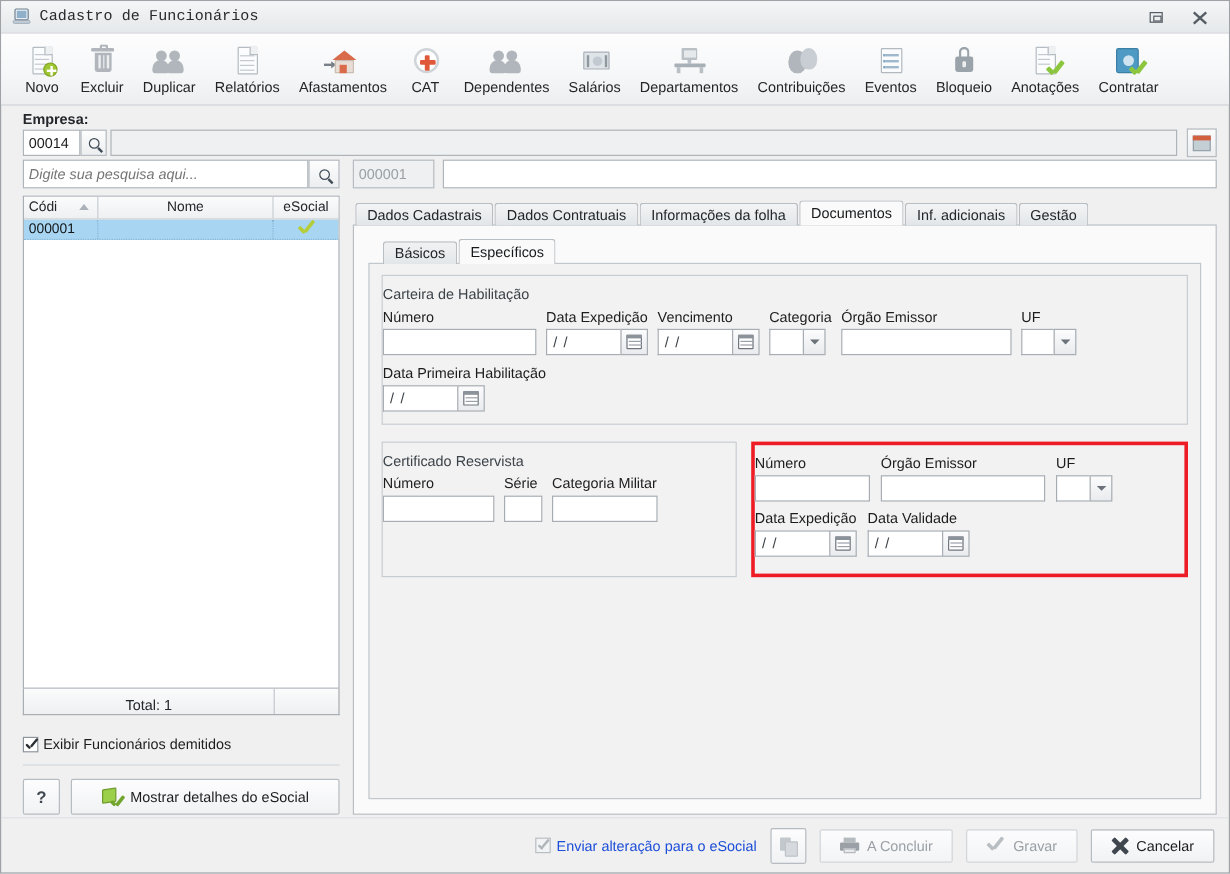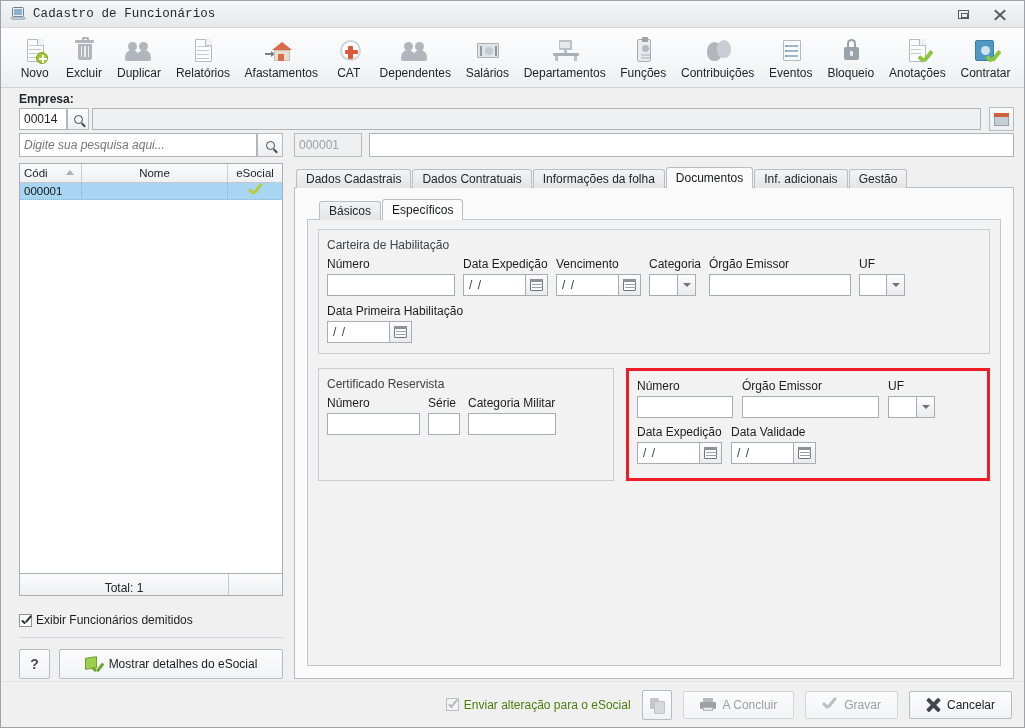--- a/index.html
+++ b/index.html
@@ -183,21 +183,21 @@
   .total-bar .t2 { width:54px; border-left:1px solid #c3c8cd; height:100%; }
 
   .chk-row { margin-top:16px; display:flex; align-items:center; gap:4px; height:16px; }
   .cbox { width:13px; height:13px; background:#fff; border:1px solid #8d949b; position:relative; flex:0 0 13px; }
   .cbox.checked:before, .cbox.checked:after { content:""; position:absolute; background:#2b2f33; border-radius:1px; }
   .cbox.checked:before { left:1px; top:6px; width:5px; height:2px; transform:rotate(45deg); }
   .cbox.checked:after  { left:3.5px; top:3px; width:9px; height:2px; transform:rotate(-50deg); }
   .cbox.disabled { background:#f2f3f4; border-color:#b9bec3; }
   .cbox.disabled:before, .cbox.disabled:after { background:#b0b5ba; }
   .chk-row .ctext { font-size:12px; color:#1d1d1d; }
-  .chk-row.dim .ctext { color:#4d7c0f; }
+  .chk-row.dim .ctext { color:#1d4ed8; }
 
   .hr { margin-top:9px; height:1px; background:#d5d9dd; }
 
   .footer-left { margin-top:11px; display:flex; align-items:center; gap:9px; }
   .btn { background:linear-gradient(to bottom,#fdfdfe,#f1f2f4); border:1px solid #b6bcc2; border-radius:2px;
          display:flex; align-items:center; justify-content:center; gap:7px; font-size:12px; color:#1d1d1d;
          cursor:default; font-family:"Liberation Sans", sans-serif; }
   .btn.help { width:31px; height:30px; font-size:14px; font-weight:bold; color:#41484f; }
   .btn.esocial { height:30px; padding:0 18px; flex:1 1 auto; }
   .esoc-ico { position:relative; width:17px; height:15px; }
@@ -221,21 +221,21 @@
   .tab.active { height:21px; background:#fafafa; border-color:#b9bec3; color:#17191b; position:relative; top:0; }
   .tabpanel { flex:1 1 auto; border:1px solid #b9bec3; background:#fafafa; margin-top:-1px; padding:11px 12px 12px 12px;
               display:flex; flex-direction:column; min-height:0; }
 
   .tabstrip.inner { padding-left:12px; }
   .tab.inner { background:linear-gradient(to bottom,#f1f2f3,#e3e6e9); }
   .tab.inner.active { background:#fafafa; }
   .tabpanel.inner { border:1px solid #c2c7cc; background:#f2f2f2; padding:9px 10px; }
 
   
-  .gbox { border:1px solid #c8cdd2; background:#f2f2f2; position:relative; padding:8px 12px 10px 8px; }
+  .gbox { border:1px solid #c8cdd2; background:#f2f2f2; position:relative; padding:8px 12px 10px 0; }
   .gbox > .gtitle { font-size:12px; color:#3c4349; margin-bottom:5px; }
   .gbox.highlight { border:3px solid #ee1c24; }
 
   .fieldrow { display:flex; align-items:flex-end; gap:0; }
   .field { display:flex; flex-direction:column; }
   .field .flabel { font-size:12px; color:#1d1d1d; line-height:15px; margin-bottom:2px; }
   .tinput { height:22px; background:#fff; border:1px solid #a7adb3; font-size:12px; padding:0 4px; display:flex; align-items:center; color:#1d1d1d; }
   .dateinput { display:flex; }
   .dateinput .di { height:22px; background:#fff; border:1px solid #a7adb3; border-right:none; display:flex; align-items:center; padding:0 5px; font-size:12px; color:#3a4046; letter-spacing:1px; }
   .calbtn { width:23px; height:22px; background:linear-gradient(to bottom,#fcfcfd,#e9ebee); border:1px solid #a7adb3;
@@ -406,31 +406,20 @@
             </span>
             <span class="stand"></span>
             <span class="top"></span>
             <span class="leg" style="left:2px"></span>
             <span class="leg" style="left:21px"></span>
           </span>
       </span>
       <span class="lbl">Departamentos</span>
     </div>
 
-    <div class="tbtn">
-      <span class="ico">
-        <span class="badge-ico">
-            <span class="clip"></span>
-            <span class="ph"></span>
-            <i style="top:14px"></i>
-            <i style="top:17px"></i>
-          </span>
-      </span>
-      <span class="lbl">Funções</span>
-    </div>
 
     <div class="tbtn">
       <span class="ico">
         <span class="heads">
             <span class="hd hd1"></span>
             <span class="hd hd2"></span>
           </span>
       </span>
       <span class="lbl">Contribuições</span>
     </div>

